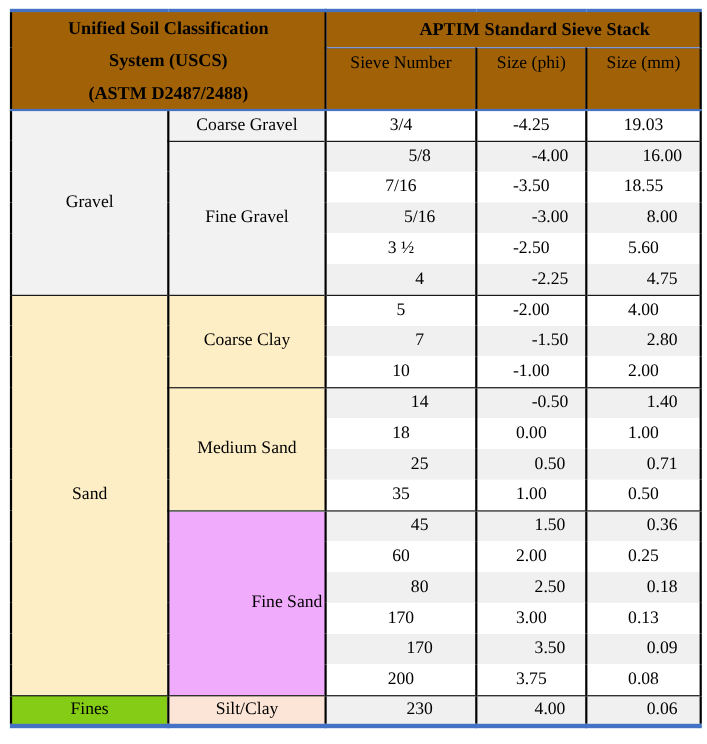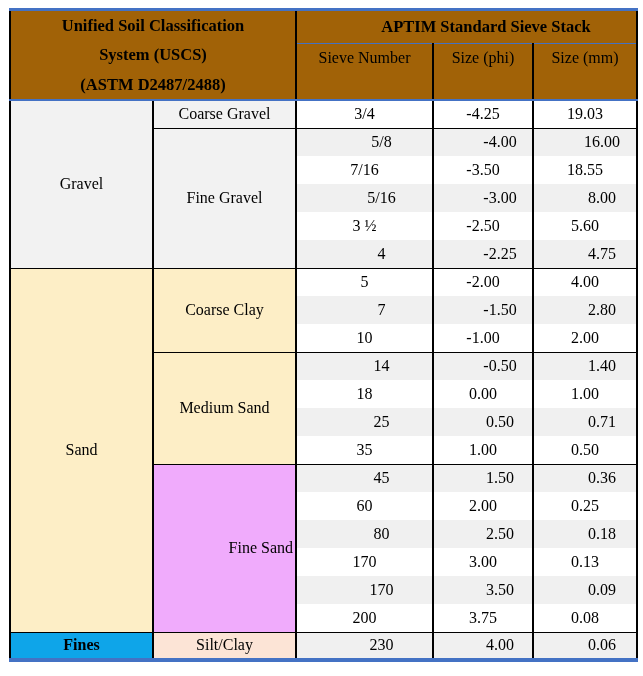--- a/index.html
+++ b/index.html
@@ -174,21 +174,21 @@
           <td class="band">170</td>
           <td class="band">3.50</td>
           <td class="band">0.09</td>
         </tr>
         <tr>
           <td class="grp-end">200</td>
           <td class="grp-end">3.75</td>
           <td class="grp-end">0.08</td>
         </tr>
         <tr>
-          <td rowspan="1" class="grp-end" style="background: #0ea5e9; font-weight: bold;">Fines</td>
+          <td rowspan="1" class="grp-end" style="background: #84cc16;">Fines</td>
           <td rowspan="1" class="grp-end" style="background: rgb(252, 228, 214);">Silt/Clay</td>
           <td class="band grp-end">230</td>
           <td class="band grp-end">4.00</td>
           <td class="band grp-end">0.06</td>
         </tr>
       </tbody>
   </table>
 </div>
 
 </body></html>

